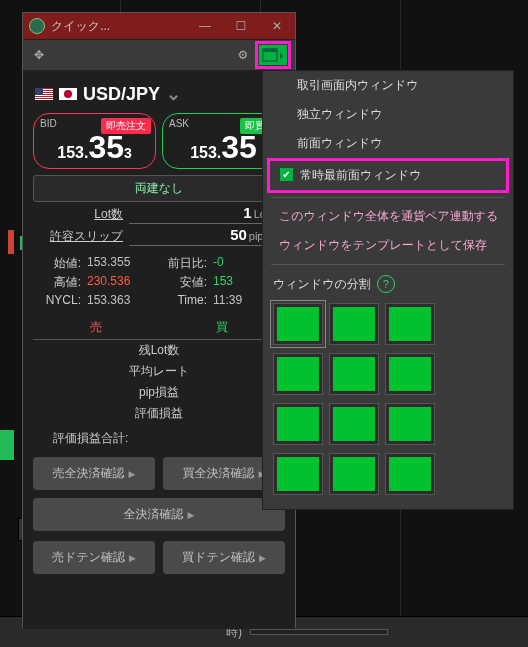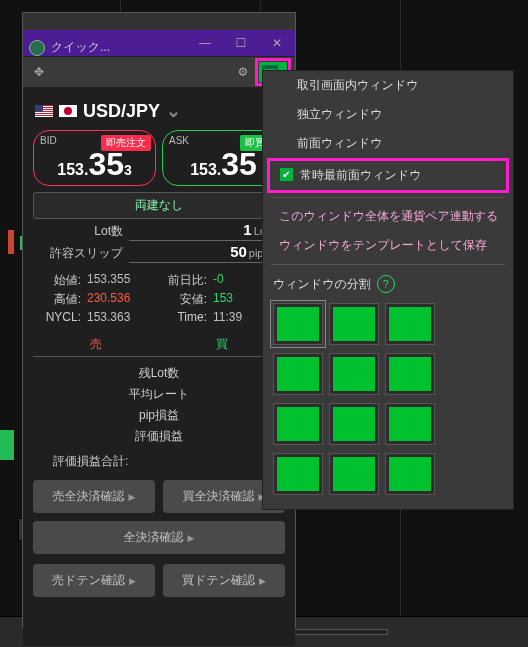--- a/index.html
+++ b/index.html
@@ -31,21 +31,21 @@
   }
   .bottom-bar .field { border:1px solid #555; background:#222; padding:2px 8px; margin-left:8px;}
   .small-btn { position:absolute; left:18px; bottom:106px; z-index:1;
     background:#333; border:1px solid #000; color:#ccc; padding:2px 6px; }
 
   
   .panel {
     position:absolute; left:22px; top:12px; width:272px; height:614px;
     background:#333; border:1px solid #555; z-index:3;
   }
-  .titlebar { height:26px; background:#4c1d95; display:flex; align-items:flex-end;margin-top:17px; }
+  .titlebar { height:26px; background:#7f1d1d; display:flex; align-items:center; }
   .titlebar .appicon { width:14px; height:14px; border-radius:50%; background:#2b6b4d; margin:0 6px; border:1px solid #8b8; }
   .titlebar .ttl { flex:1; color:#ccc; font-size:12px; }
   .sysbtn { width:36px; height:26px; display:flex; align-items:center; justify-content:center; color:#aaa;}
   .toolbar { height:30px; background:#3a3a3a; border-top:1px solid #222; border-bottom:1px solid #222;
     display:flex; align-items:center; padding:0 4px;}
   .toolbar .spacer{flex:1;}
   .toolbar .tb-btn{ width:24px; height:22px; display:flex; align-items:center; justify-content:center; color:#aaa;}
   .pin-highlight{
     border:3px solid #ff1ccd; padding:1px; display:inline-flex;
   }
@@ -75,39 +75,39 @@
   .price-box.ask .tag{background:#19c245;}
   .price-box .price{color:#fff; font-weight:bold; display:flex; align-items:baseline; justify-content:center;}
   .price-box .price .p1{font-size:16px;}
   .price-box .price .p2{font-size:32px;}
   .price-box .price .p3{font-size:14px; vertical-align:top;}
 
   .wide-btn{margin-top:6px;border:1px solid #555;background:#2a2a2a;color:#86efac; text-align:center; padding:4px 0; border-radius:3px;}
 
   .lot-note{color:#888; font-size:9px; margin:6px 0 2px 2px;}
   .input-row{display:flex; align-items:center; margin:2px 0;}
-  .input-row .ilbl{flex:0 0 90px; text-align:right; color:#ccc; padding-right:6px;}
+  .input-row .ilbl{flex:0 0 90px; text-align:right; color:#ccc; padding-right:6px;text-decoration:underline;}
   .input-row .ifield{flex:1; border-bottom:1px solid #666; display:flex; align-items:baseline; justify-content:flex-end; padding:0 2px 2px 2px;}
   .input-row .ifield .val{color:#fff; font-size:15px; font-weight:bold;}
   .input-row .ifield .unit{color:#aaa; font-size:11px; margin-left:2px;}
   .input-row .spin{width:14px; color:#888; text-align:center; font-size:10px; line-height:8px;}
 
   .stats{margin-top:8px;}
   .stats-row{display:flex; font-size:12px; padding:1px 0;}
   .stats-row .sl{flex:0 0 48px; text-align:right; color:#ccc;}
   .stats-row .sv{flex:0 0 72px; text-align:left; padding-left:6px;}
   .stats-row .sv.red{color:#ff5a3c;}
   .stats-row .sv.green{color:#2bd66a;}
 
   .bs-head{display:flex; border-bottom:1px solid #555; margin-top:8px;}
   .bs-head div{flex:1; text-align:center; padding:3px 0; font-size:12px;}
   .bs-head .sell{color:#ff5a5a;}
   .bs-head .buy{color:#2bd66a;}
 
-  .summary{margin-top:6px;}
+  .summary{}
   .summary div{ text-align:center; color:#ccc; padding:2px 0;}
   .summary .tot{text-align:left; padding:6px 0 0 20px;}
 
   .action-row{display:flex; gap:8px; margin-top:10px;}
   .act-btn{flex:1; background:#4a4a4a; color:#c4c4c4; border:none; border-radius:4px;
     padding:8px 4px; font-size:12px; display:flex; align-items:center; justify-content:center; gap:4px;}
   .act-btn .tri{font-size:9px;color:#999;}
   .full-btn{width:100%; margin-top:8px;}
 
   

